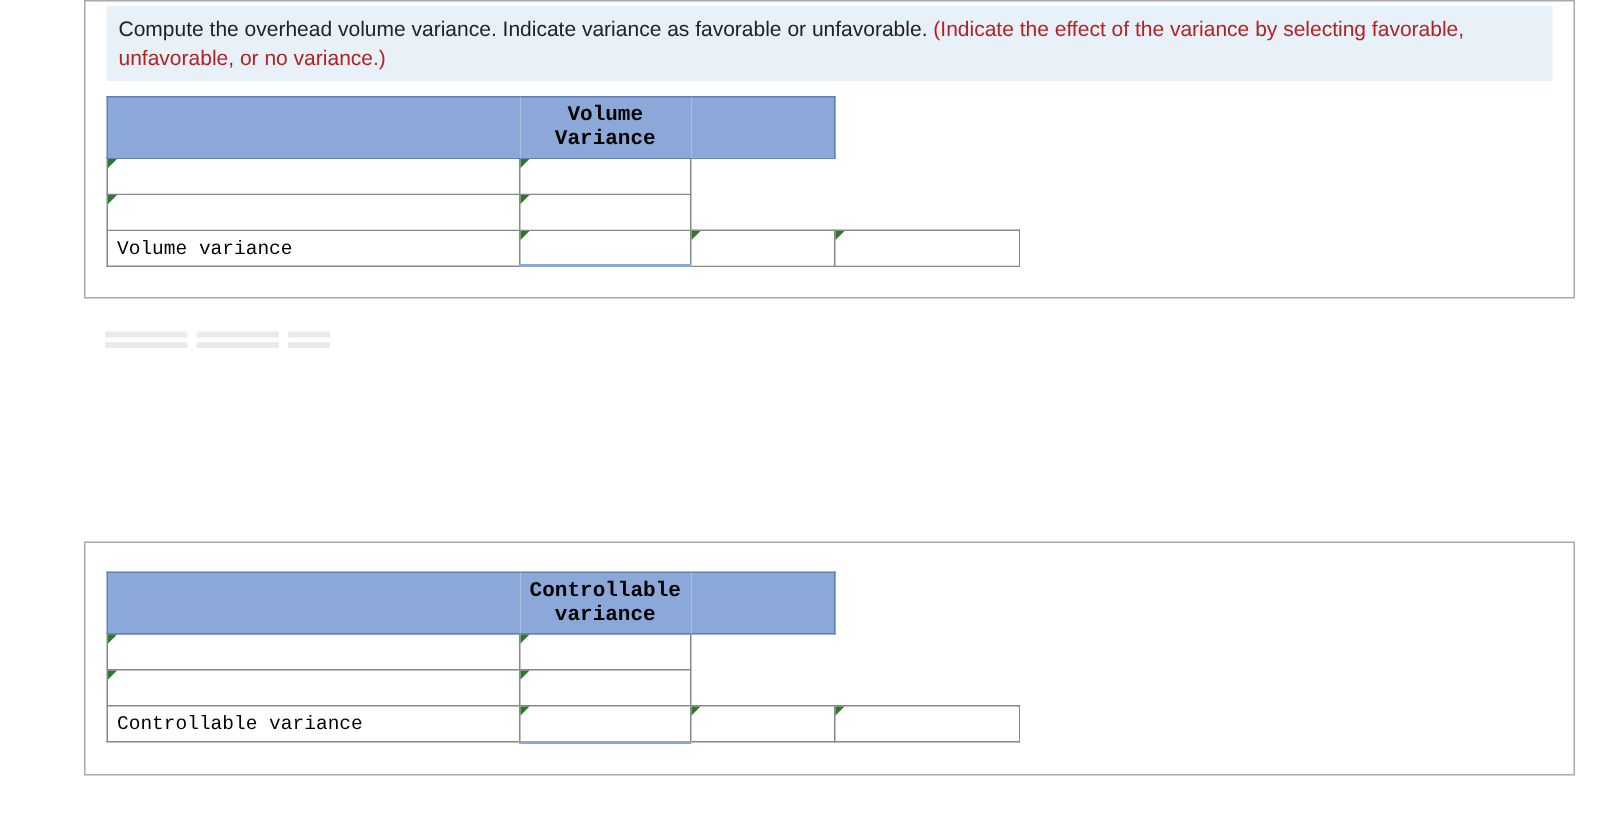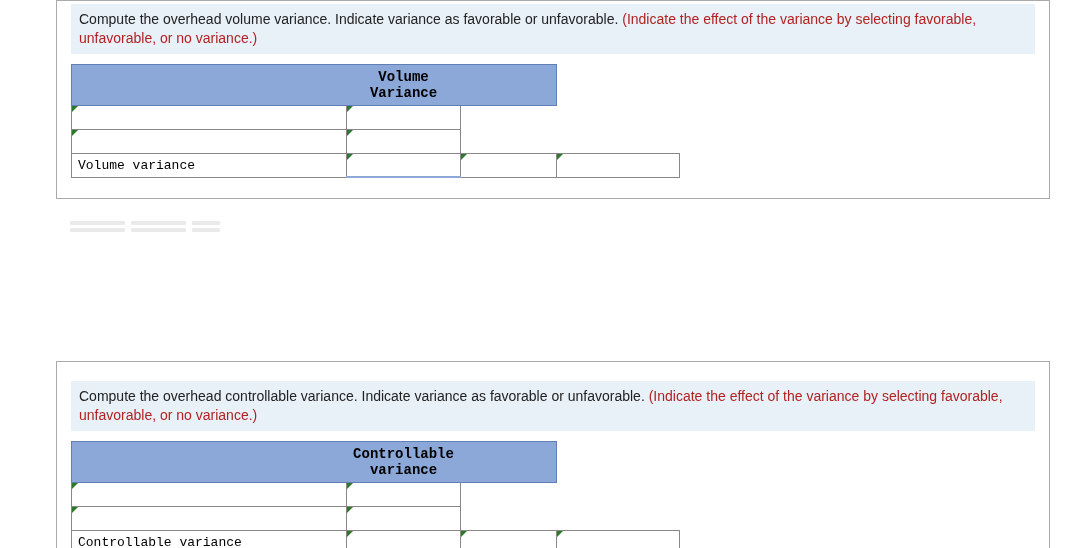--- a/index.html
+++ b/index.html
@@ -123,23 +123,20 @@
       </div>
     <div class="smudge-block" style="width:30px;">
         <span style="width:28px;"></span>
         <span class="row2" style="width:28px;"></span>
       </div>
   </div>
 </div>
 
 <div class="panel second">
   <div class="panel-inner">
-    <div class="instruction-bar">
-      <span>Compute the overhead controllable variance. Indicate variance as favorable or unfavorable. </span><span class="red">(Indicate the effect of the variance by selecting favorable, unfavorable, or no variance.)</span>
-    </div>
     <table class="var-table">
       <tbody>
           <tr>
         <th class="header col-label" colspan="1" style="border-right:none;"></th>
         <th class="header col-val1" style="border-left:none;border-right:none;">Controllable variance</th>
         <th class="header col-val2" style="border-left:none;"></th>
       </tr>
       <tr>
         <td class="input-cell col-label"></td>
         <td class="input-cell col-val1"></td>

